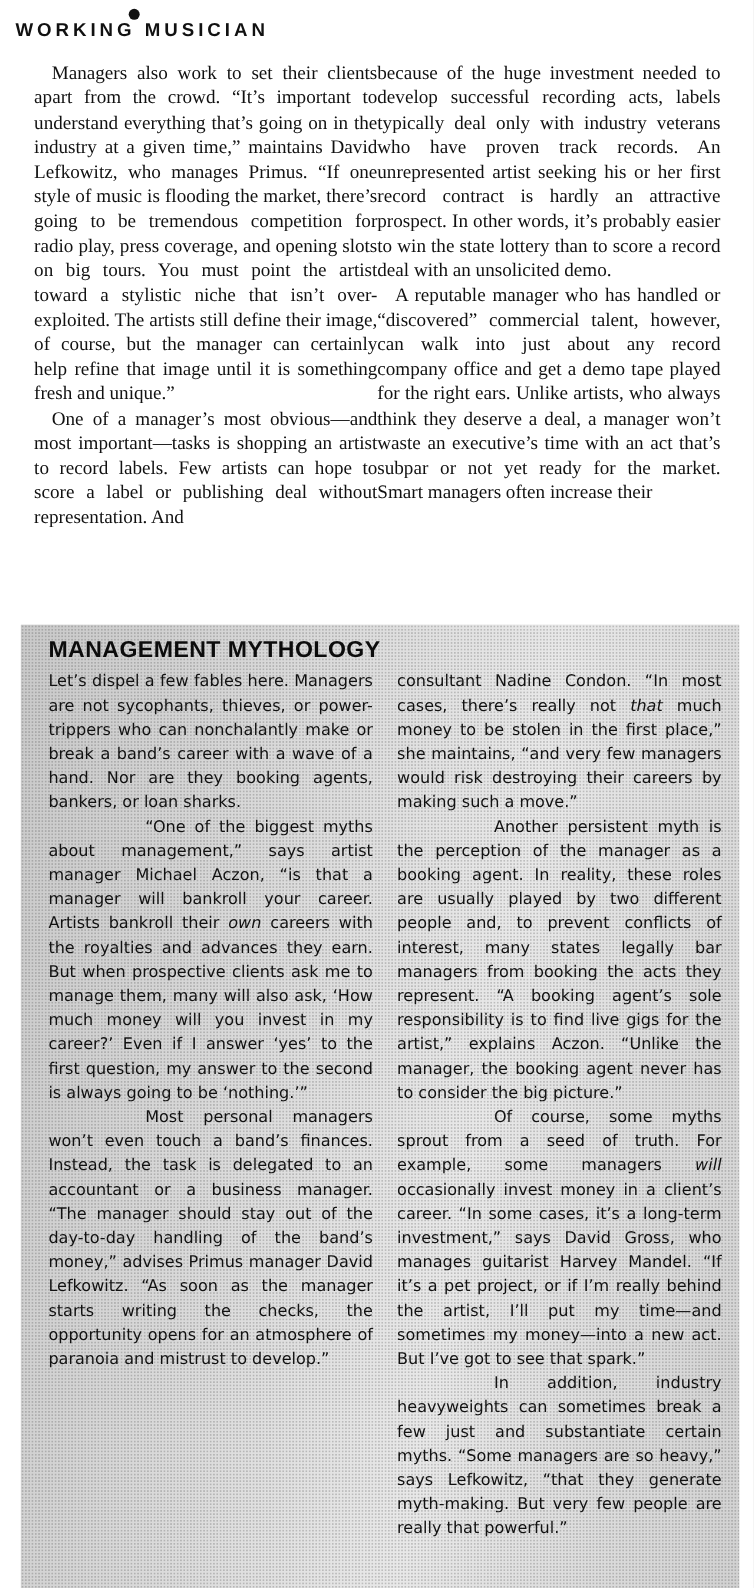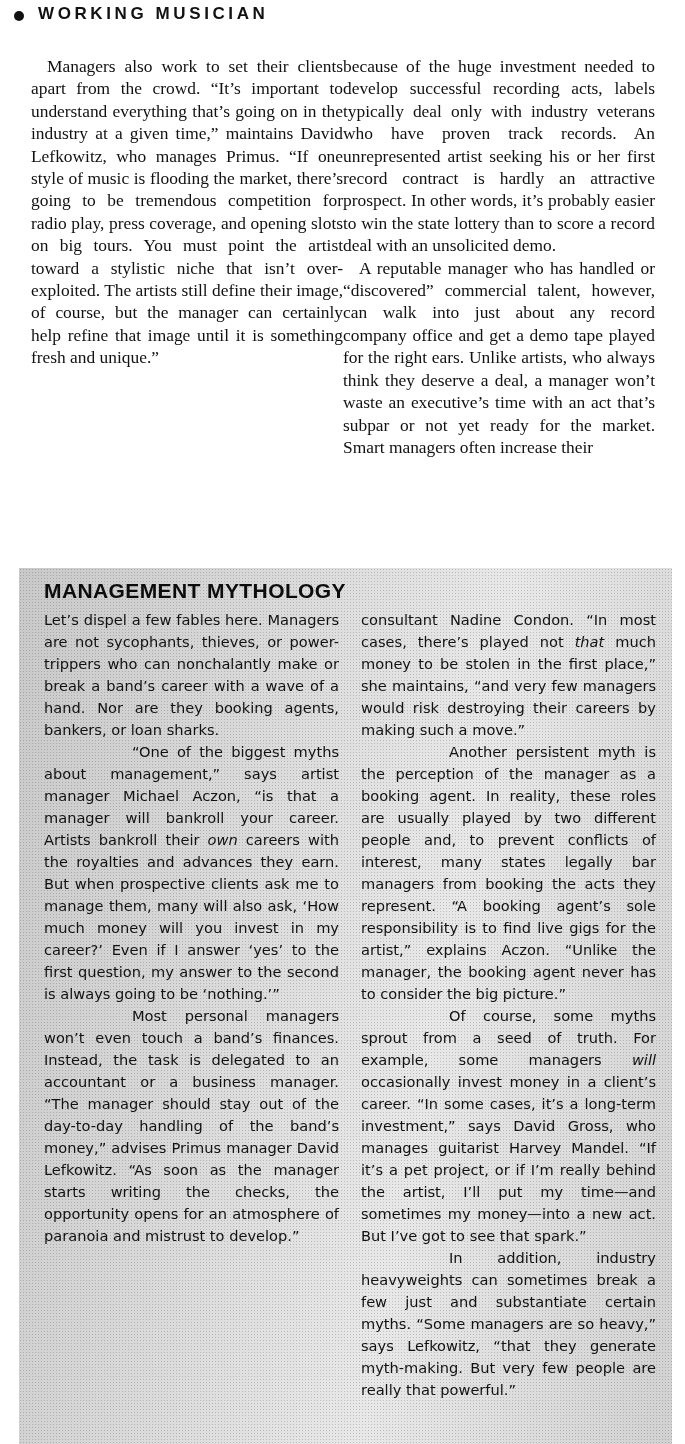--- a/index.html
+++ b/index.html
@@ -1,17 +1,17 @@
 <!DOCTYPE html>
 <html><head>
 <meta charset="utf-8">
 <style>
   html, body { margin: 0; padding: 0; background: #fff; }
   body { width: 685px; height: 1444px; position: relative; overflow: hidden; color: #111; }
-  .header { position: absolute; left: 14px; top: 4px; display: flex; align-items: center; }
+  .header { position: absolute; left: 14px; top: 4px; display: flex; align-items: center; flex-direction: column; }
   .bullet { width: 10px; height: 10px; border-radius: 50%; background: #111; margin-right: 14px; margin-top: 4px; }
   .section-title { font-family: "Liberation Sans", sans-serif; font-weight: 700; font-size: 17px; letter-spacing: 3.6px; }
   .main-cols { position: absolute; top: 55px; left: 18px; width: 650px; display: flex; justify-content: center; }
   .col { width: 312px; font-family: "Liberation Serif", serif; font-size: 17.4px; line-height: 22.4px; text-align: justify; }
   .col p { margin: 0; text-indent: 16px; }
   .col p.cont { text-indent: 0; }
   .sidebar {
     position: absolute; left: 19px; top: 568px; width: 653px; height: 988px;
     background-color: #d6d6d6;
     background-image:
@@ -30,35 +30,36 @@
 <body>
 
 <div class="header">
   <span class="bullet"></span>
   <span class="section-title">WORKING MUSICIAN</span>
 </div>
 
 <div class="main-cols">
   <div class="col">
     <p>Managers also work to set their clients apart from the crowd. “It’s important to understand everything that’s going on in the industry at a given time,” maintains David Lefkowitz, who manages Primus. “If one style of music is flooding the market, there’s going to be tremendous competition for radio play, press coverage, and opening slots on big tours. You must point the artist toward a stylistic niche that isn’t over-exploited. The artists still define their image, of course, but the manager can certainly help refine that image until it is something fresh and unique.”</p>
+    <p>One of a manager’s most obvious—and most important—tasks is shopping an artist to record labels. Few artists can hope to score a label or publishing deal without representation. And</p>
   </div>
   <div class="col">
     <p class="cont">because of the huge investment needed to develop successful recording acts, labels typically deal only with industry veterans who have proven track records. An unrepresented artist seeking his or her first record contract is hardly an attractive prospect. In other words, it’s probably easier to win the state lottery than to score a record deal with an unsolicited demo.</p>
     <p>A reputable manager who has handled or “discovered” commercial talent, however, can walk into just about any record company office and get a demo tape played for the right ears. Unlike artists, who always think they deserve a deal, a manager won’t waste an executive’s time with an act that’s subpar or not yet ready for the market. Smart managers often increase their</p>
   </div>
 </div>
 
 <div class="sidebar">
   <div class="sidebar-title">MANAGEMENT MYTHOLOGY</div>
   <div class="sb-cols">
     <div class="sb-col">
       <p>Let’s dispel a few fables here. Managers are not sycophants, thieves, or power-trippers who can nonchalantly make or break a band’s career with a wave of a hand. Nor are they booking agents, bankers, or loan sharks.</p>
       <p class="ind"><span>“One of the biggest myths about management,” says artist manager Michael Aczon, “is that a manager will bankroll your career. Artists bankroll their </span><em>own</em><span> careers with the royalties and advances they earn. But when prospective clients ask me to manage them, many will also ask, ‘How much money will you invest in my career?’ Even if I answer ‘yes’ to the first question, my answer to the second is always going to be ‘nothing.’”</span></p>
       <p class="ind">Most personal managers won’t even touch a band’s finances. Instead, the task is delegated to an accountant or a business manager. “The manager should stay out of the day-to-day handling of the band’s money,” advises Primus manager David Lefkowitz. “As soon as the manager starts writing the checks, the opportunity opens for an atmosphere of paranoia and mistrust to develop.”</p>
     </div>
     <div class="sb-col">
-      <p><span>consultant Nadine Condon. “In most cases, there’s played not </span><em>that</em><span> much money to be stolen in the first place,” she maintains, “and very few managers would risk destroying their careers by making such a move.”</span></p>
+      <p><span>consultant Nadine Condon. “In most cases, there’s really not </span><em>that</em><span> much money to be stolen in the first place,” she maintains, “and very few managers would risk destroying their careers by making such a move.”</span></p>
       <p class="ind">Another persistent myth is the perception of the manager as a booking agent. In reality, these roles are usually played by two different people and, to prevent conflicts of interest, many states legally bar managers from booking the acts they represent. “A booking agent’s sole responsibility is to find live gigs for the artist,” explains Aczon. “Unlike the manager, the booking agent never has to consider the big picture.”</p>
       <p class="ind"><span>Of course, some myths sprout from a seed of truth. For example, some managers </span><em>will</em><span> occasionally invest money in a client’s career. “In some cases, it’s a long-term investment,” says David Gross, who manages guitarist Harvey Mandel. “If it’s a pet project, or if I’m really behind the artist, I’ll put my time—and sometimes my money—into a new act. But I’ve got to see that spark.”</span></p>
       <p class="ind">In addition, industry heavyweights can sometimes break a few just and substantiate certain myths. “Some managers are so heavy,” says Lefkowitz, “that they generate myth-making. But very few people are really that powerful.”</p>
     </div>
   </div>
 </div>
 
 </body></html>

